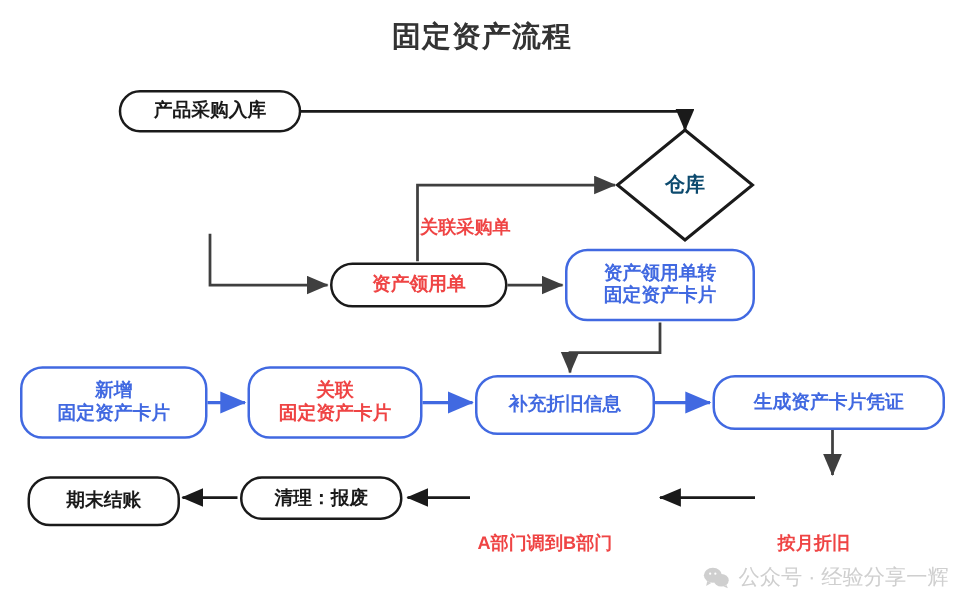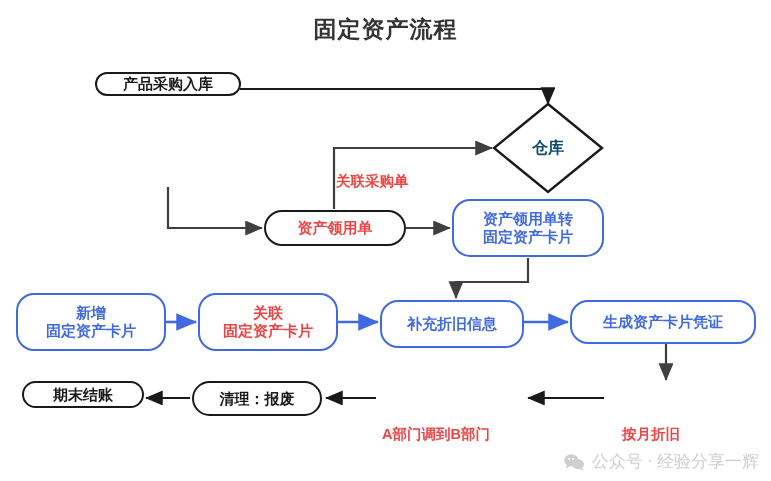--- a/index.html
+++ b/index.html
@@ -106,21 +106,20 @@
   .watermark {
     position: absolute;
     right: 12px;
     bottom: 8px;
     display: flex;
     align-items: center;
     gap: 7px;
     color: #cfcfcf;
     font-size: 17px;
     z-index: 8;
-    font-family: Liberation Serif, serif;
   }
   .wm-icon {
     display: inline-block;
     width: 22px;
     height: 18px;
   }
 </style>
 </head>
 <body>
 
@@ -159,21 +158,21 @@
 
     <path d="M666,344 L666,380" stroke="#3f3f3f" stroke-width="2.2" fill="none" marker-end="url(#arrG)"></path>
 
     <path d="M604,398 L528,398" stroke="#1a1a1a" stroke-width="2.2" fill="none" marker-end="url(#arrK)"></path>
 
     <path d="M376,398 L326,398" stroke="#1a1a1a" stroke-width="2.2" fill="none" marker-end="url(#arrK)"></path>
 
     <path d="M190,398 L146,398" stroke="#1a1a1a" stroke-width="2.2" fill="none" marker-end="url(#arrK)"></path>
   </svg>
 
-  <div class="node black" style="left:95px; top:72px; width:146px; height:24px;text-align:center;">产品采购入库</div>
+  <div class="node black" style="left:95px; top:72px; width:146px; height:34px;text-align:center;">产品采购入库</div>
 
   <div class="diamond-wrap" style="left:492px; top:102px; width:112px; height:92px;">
     <svg class="diamond-shape" viewBox="0 0 112 92">
       <polygon points="56,2 110,46 56,90 2,46" fill="#ffffff" stroke="#1a1a1a" stroke-width="2.4"></polygon>
     </svg>
     <div class="diamond-label">仓库</div>
   </div>
 
 
   <div class="node black redtext" style="left:264px; top:210px; width:142px; height:36px;">资产领用单</div>
@@ -188,21 +187,21 @@
 固定资产卡片</div>
 
   <div class="node blue" style="left:380px; top:300px; width:144px; height:48px;">补充折旧信息</div>
 
   <div class="node blue" style="left:570px; top:300px; width:186px; height:44px;">生成资产卡片凭证</div>
 
 
 
   <div class="node black" style="left:192px; top:381px; width:130px; height:35px;">清理：报废</div>
 
-  <div class="node black" style="left:22px; top:381px; width:122px; height:27px;">期末结账</div>
+  <div class="node black" style="left:22px; top:381px; width:122px; height:40px;">期末结账</div>
 
   <div class="edge-label" style="left:336px; top:172px;">关联采购单</div>
 
   <div class="edge-label" style="left:382px; top:425px;">A部门调到B部门</div>
 
   <div class="edge-label" style="left:622px; top:425px;">按月折旧</div>
 
   <div class="watermark">
     <span class="wm-icon">
       <svg viewBox="0 0 24 20" width="22" height="18">

